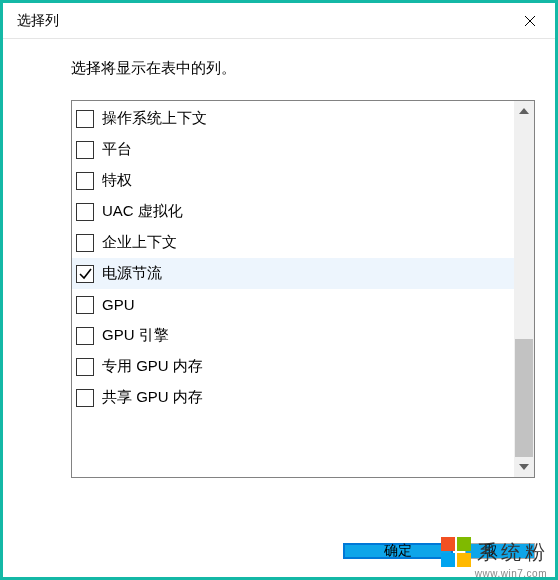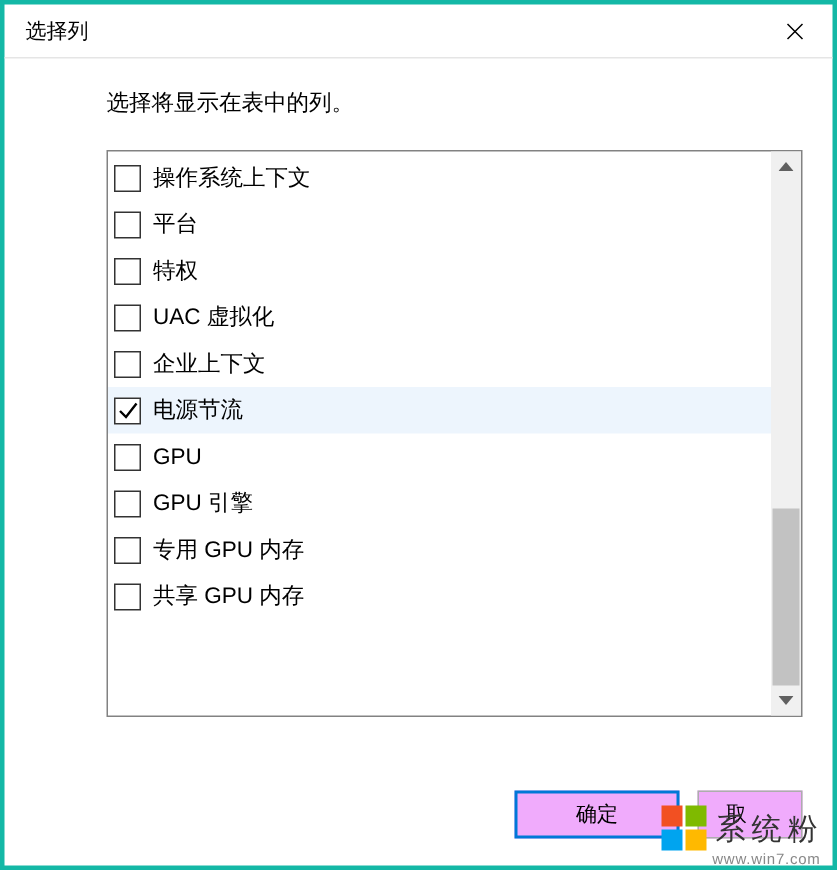--- a/index.html
+++ b/index.html
@@ -121,23 +121,23 @@
     }
     .button-row {
       position: absolute;
       bottom: 18px;
       right: 20px;
       display: flex;
       gap: 12px;
     }
     .btn {
       width: 110px;
-      height: 32px;
+      height: 16px;
       border: 1px solid #adadad;
-      background: #f0abfc;
+      background: #0ea5e9;
       font-size: 14px;
       font-family: inherit;
       cursor: pointer;
       display: flex;
       align-items: center;
       justify-content: center;
     }
     .btn.primary {
       border: 2px solid #0078d7;
     }

